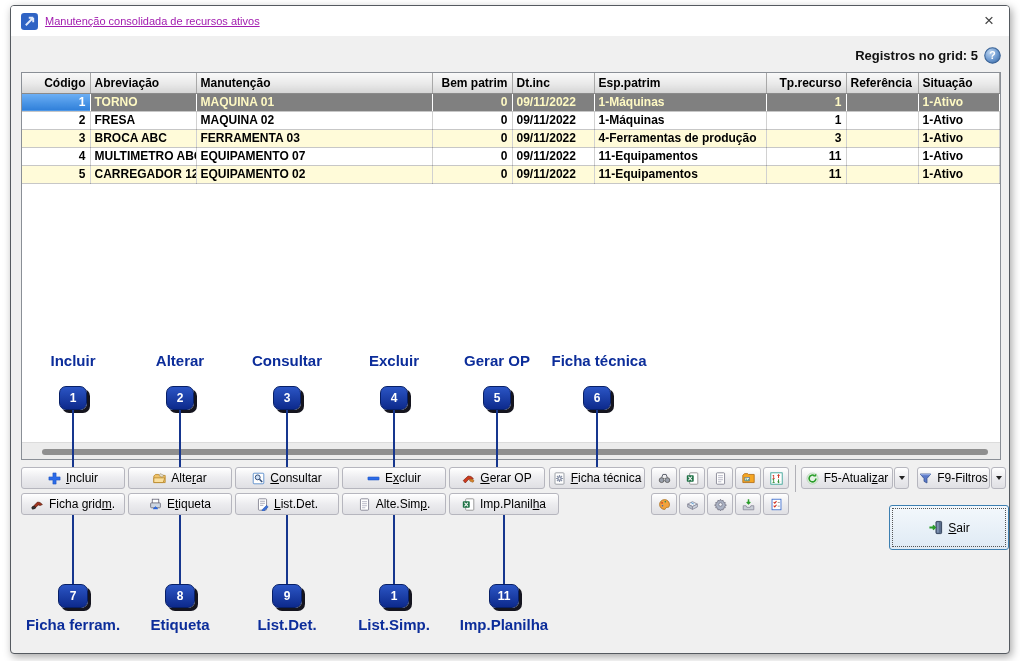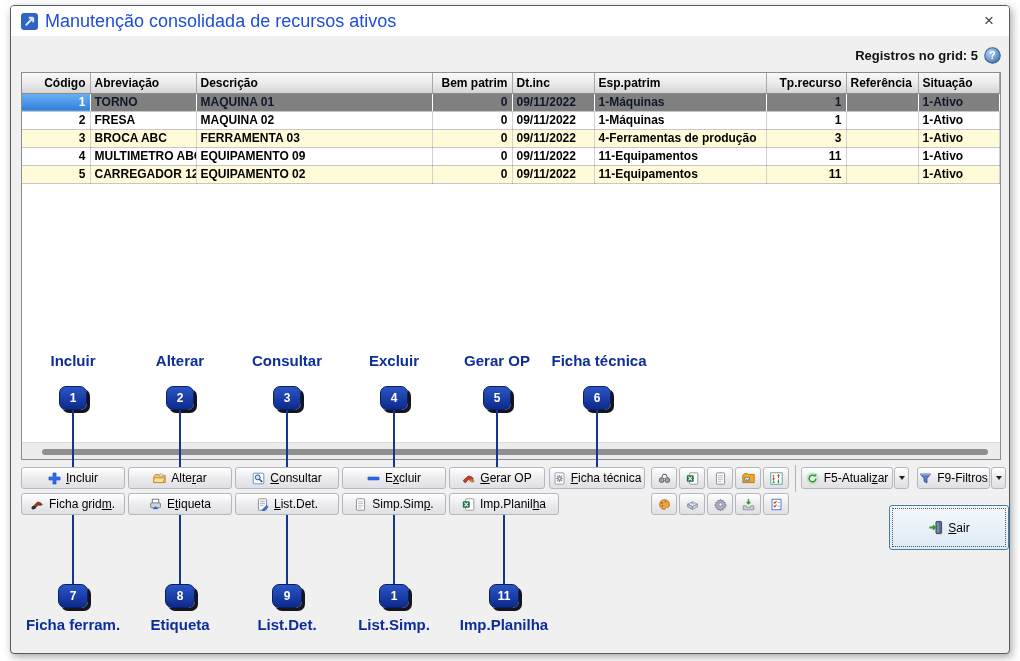--- a/index.html
+++ b/index.html
@@ -4,41 +4,41 @@
 <style>
   * { box-sizing: border-box; }
   html,body { margin:0; padding:0; width:1020px; height:661px; background:#fff;
     font-family:"Liberation Sans", sans-serif; }
   .window { position:absolute; left:10px; top:5px; width:1000px; height:649px;
     background:#f0f0f0; border:1px solid #555a60; border-radius:4px;
     box-shadow:2px 3px 8px rgba(0,0,0,.35); overflow:hidden; }
   .titlebar { position:absolute; left:0; top:0; right:0; height:30px; background:#fff;
     display:flex; align-items:center; padding:0 10px; }
   .titlebar .app-ic { width:17px; height:17px; margin-right:7px; flex:0 0 auto; }
-  .title-text { font-size:18px; color:#1d4ed8; }
+  .title-text { font-size:11px; color:#a21caf;text-decoration:underline; }
   .close-btn { position:absolute; right:6px; top:2px; width:28px; height:26px;
     display:flex; align-items:center; justify-content:center; font-size:17px; color:#444; cursor:pointer; }
   .records-row { position:absolute; top:41px; right:8px; display:flex; align-items:center; gap:6px; }
   .records-label { font-size:13px; font-weight:bold; color:#111; }
   .help-ic { width:17px; height:17px; }
 
   
   .grid { position:absolute; left:10px; top:66px; width:980px; height:388px;
     background:#fff; border:1px solid #8a8f96; }
   table { border-collapse:collapse; table-layout:fixed; width:100%; font-size:12px; }
   th { background:linear-gradient(#f9f9f9,#e9e9e9 55%,#d5d5d5); font-weight:bold; color:#000;
     border-right:1px solid #a8a8a8; border-bottom:1px solid #8a8a8a; padding:2px 4px; height:20px;
     text-align:left; white-space:nowrap; overflow:hidden; }
   td { padding:1px 4px; height:18px; font-weight:bold; color:#000;
     border-right:1px solid rgba(0,0,0,.18); border-bottom:1px solid rgba(0,0,0,.22);
     white-space:nowrap; overflow:hidden; }
   th.r, td.r { text-align:right; }
   tr.row-yellow td { background:#fffbd9; }
   tr.row-white td { background:#fff; }
-  tr.row-sel td { background:#808080; color:#0f172a; border-right:1px solid rgba(255,255,255,.25); }
+  tr.row-sel td { background:#808080; color:#fef9c3; border-right:1px solid rgba(255,255,255,.25); }
   tr.row-sel td.sel-cell { background:linear-gradient(#6db0f5,#2f7fd9); color:#fff; }
   .hscroll { position:absolute; left:0; right:0; bottom:0; height:17px; background:#ececec; border-top:1px solid #dcdcdc; }
   .hscroll .thumb { position:absolute; left:20px; right:12px; top:6px; height:6px; background:#8f8f8f; border-radius:3px; }
 
   
   .ann { position:absolute; z-index:5; }
   .ann-label { font-size:15px; font-weight:bold; color:#0c2d9a; white-space:nowrap; transform:translateX(-50%); }
   .badge { width:28px; height:24px; border-radius:7px; border:1px solid #071f66;
     background:linear-gradient(180deg,#2b55c4,#0d2a8c); color:#fff; font-size:12px; font-weight:bold;
     display:flex; align-items:center; justify-content:center; box-shadow:3px 3px 0 0 #15151f;
@@ -99,21 +99,21 @@
         <col style="width:82px">
           <col style="width:172px">
           <col style="width:80px">
           <col style="width:72px">
           <col>
       </colgroup>
       <thead>
         <tr>
           <th class="r">Código</th>
           <th>Abreviação</th>
-          <th>Descrição</th>
+          <th>Manutenção</th>
           <th class="r">Bem patrim</th>
           <th>Dt.inc</th>
           <th>Esp.patrim</th>
           <th class="r">Tp.recurso</th>
           <th>Referência</th>
           <th>Situação</th>
         </tr>
       </thead>
       <tbody>
         <tr class="row-sel">
@@ -145,21 +145,21 @@
           <td class="r">0</td>
           <td>09/11/2022</td>
           <td>4-Ferramentas de produção</td>
           <td class="r">3</td>
           <td></td>
           <td>1-Ativo</td>
         </tr>
         <tr class="row-white">
           <td class="r">4</td>
           <td>MULTIMETRO ABC</td>
-          <td>EQUIPAMENTO 09</td>
+          <td>EQUIPAMENTO 07</td>
           <td class="r">0</td>
           <td>09/11/2022</td>
           <td>11-Equipamentos</td>
           <td class="r">11</td>
           <td></td>
           <td>1-Ativo</td>
         </tr>
         <tr class="row-yellow">
           <td class="r">5</td>
           <td>CARREGADOR 12V</td>
@@ -328,21 +328,21 @@
       <path d="M5 4h6M5 6.5h6M5 9h4" stroke="#99a" stroke-width="1"></path>
       <path d="M7.5 14.5l5.5-5.5 2 2-5.5 5.5h-2z" fill="#3a6fd8" stroke="#234f9e" stroke-width=".6"></path>
     </svg>
     <span><span></span><span class="u">L</span><span>ist.Det.</span></span>
   </div>
   <div class="btn" style="left:331px;top:487px;width:104px">
     <svg class="ic" viewBox="0 0 16 16">
       <rect x="3" y="1" width="10" height="14" rx="1" fill="#fff" stroke="#778"></rect>
       <path d="M5 4.5h6M5 7h6M5 9.5h6M5 12h4" stroke="#aab" stroke-width="1"></path>
     </svg>
-    <span><span>Simp.Sim</span><span class="u">p</span><span>.</span></span>
+    <span><span>Alte.Sim</span><span class="u">p</span><span>.</span></span>
   </div>
   <div class="btn" style="left:438px;top:487px;width:110px">
     <svg class="ic" viewBox="0 0 16 16">
       <rect x="4.5" y="1" width="10" height="14" rx="1" fill="#fff" stroke="#888"></rect>
       <rect x="1" y="4" width="8.5" height="8" rx="1" fill="#1e7145"></rect>
       <path d="M3 5.8l4.4 4.4M7.4 5.8L3 10.2" stroke="#fff" stroke-width="1.3"></path>
     </svg>
     <span><span>Imp.Planil</span><span class="u">h</span><span>a</span></span>
   </div>
 

